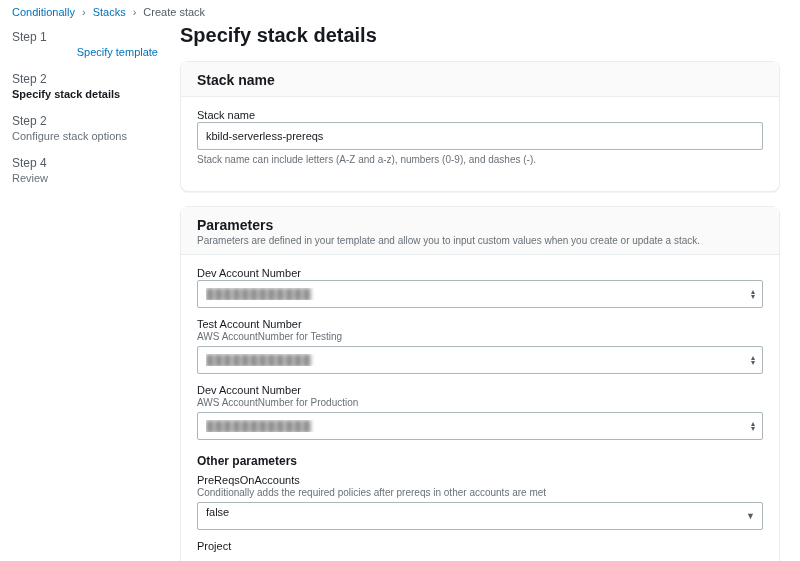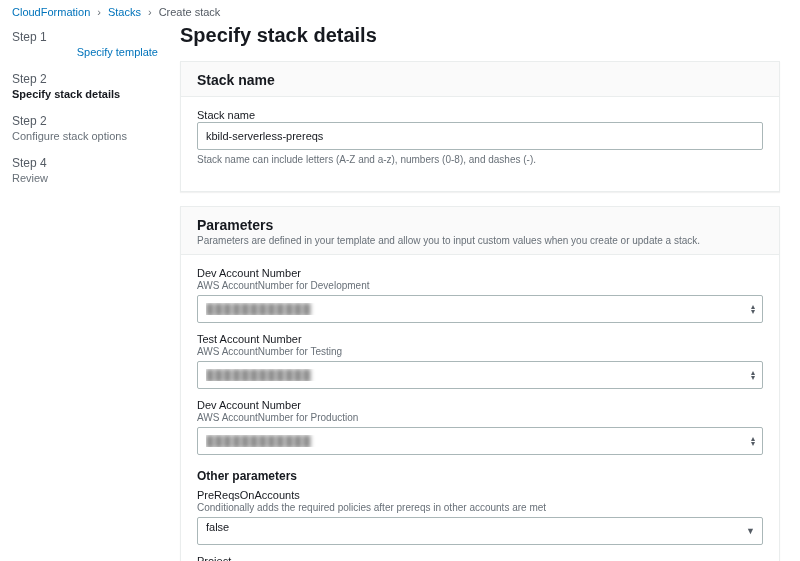--- a/index.html
+++ b/index.html
@@ -32,21 +32,21 @@
     .step { margin-bottom: 14px; }
     .step-number { color: #545b64; font-size: 12px; margin-bottom: 2px; }
     .step-title { color: #687078; font-size: 11px; }
     .step-title.active { color: #0073bb; text-align: right; }
     .step-title.current { color: #16191f; font-weight: 700; }
     
     .main { flex: 1; padding: 24px 20px 10px 10px; }
     h1 { font-size: 20px; font-weight: 700; margin-bottom: 14px; }
     .panel {
       border: 1px solid #eaeded;
-      border-radius: 0;
+      border-radius: 8px;
       box-shadow: 0 1px 1px rgba(0,0,0,.05);
       margin-bottom: 14px;
       background: #fff;
     }
     .panel-header {
       background: #fafafa;
       padding: 10px 16px 8px;
       border-bottom: 1px solid #eaeded;
     }
     .panel-header h2 { font-size: 14px; font-weight: 700; }
@@ -78,21 +78,21 @@
       font-size: 9px;
       pointer-events: none;
     }
     .numcaret { font-size: 8px; line-height: 5px; display: flex; flex-direction: column; }
     .blurred { color: transparent; text-shadow: 0 0 4px rgba(0,0,0,.45); letter-spacing: 1px; }
   </style>
 </head>
 <body>
 
 <div class="breadcrumbs">
-  <a href="#">CloudFormation</a>
+  <a href="#">Conditionally</a>
   <span class="sep">›</span>
   <a href="#">Stacks</a>
   <span class="sep">›</span>
   <span class="current">Create stack</span>
 </div>
 
 <div class="page">
   <aside class="sidebar">
     <div class="step">
       <div class="step-number">Step 1</div>
@@ -116,35 +116,34 @@
     <h1>Specify stack details</h1>
 
     <section class="panel">
       <div class="panel-header">
         <h2>Stack name</h2>
       </div>
       <div class="panel-body">
         <div class="field">
           <div class="field-label">Stack name</div>
           <input class="input" type="text" value="kbild-serverless-prereqs" style="">
-          <div class="hint">Stack name can include letters (A-Z and a-z), numbers (0-8), and dashes (-).</div>
+          <div class="hint">Stack name can include letters (A-Z and a-z), numbers (0-9), and dashes (-).</div>
         </div>
       </div>
     </section>
 
     <section class="panel">
       <div class="panel-header">
         <h2>Parameters</h2>
         <div class="panel-desc">Parameters are defined in your template and allow you to input custom values when you create or update a stack.</div>
       </div>
       <div class="panel-body">
 
         <div class="field">
           <div class="field-label">Dev Account Number</div>
-          <div class="field-desc">AWS AccountNumber for Development</div>
           <div class="select-wrap">
             <input class="input blurred" type="text" value="████████████" style="">
             <span class="numcaret">
                 <span>▴</span>
                 <span>▾</span>
               </span>
           </div>
         </div>
 
         <div class="field">

